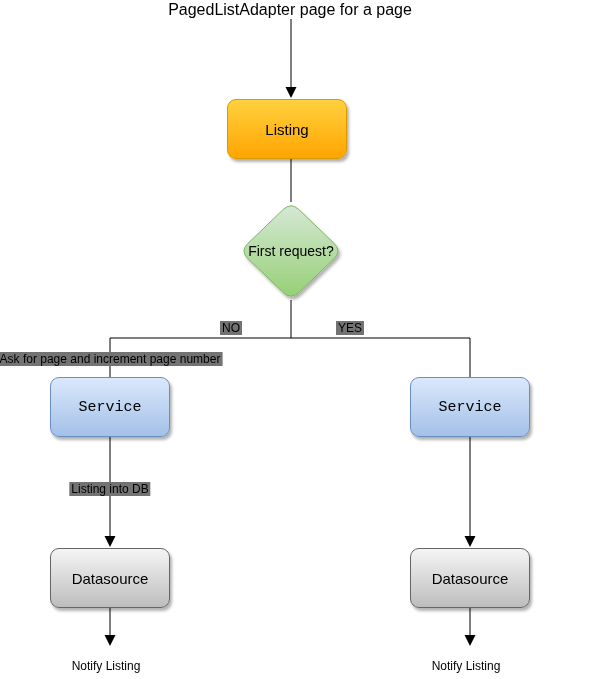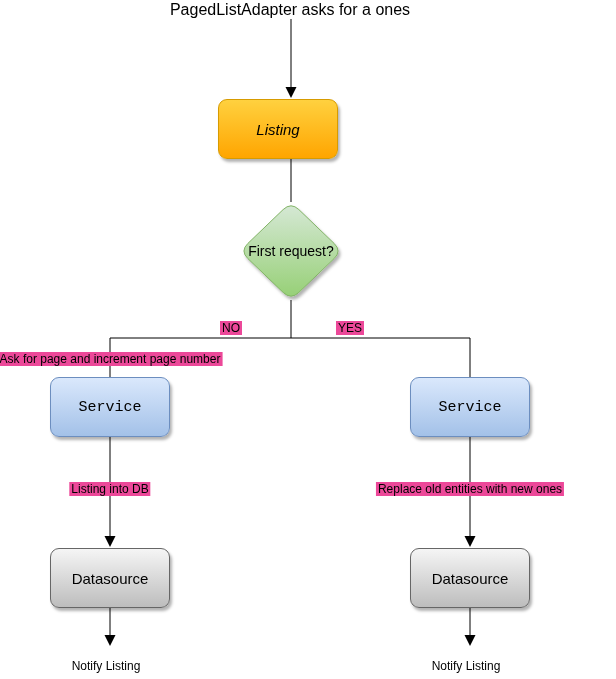--- a/index.html
+++ b/index.html
@@ -20,24 +20,23 @@
     height: 60px;
     border-radius: 9px;
     display: flex;
     align-items: center;
     justify-content: center;
     font-size: 15px;
     box-shadow: 2px 3px 3px rgba(0,0,0,0.30);
     box-sizing: border-box;
   }
   .node-listing {
-    left: 218px; top: 99px;
+    left: 227px; top: 99px;
     background: linear-gradient(#FFD13F, #FFA500);
     border: 1px solid #D79B00;
-    font-style: italic;
   }
   .node-service {
     background: linear-gradient(#DAE8FC, #A3C1E8);
     border: 1px solid #6C8EBF;
     font-family: Liberation Mono, monospace;
   }
   .node-datasource {
     background: linear-gradient(#F5F5F5, #BDBDBD);
     border: 1px solid #666666;
   }
@@ -51,21 +50,21 @@
     left: 290px; top: 1px;
     transform: translateX(-50%);
     font-size: 16px;
     white-space: nowrap;
   }
   .edge-label {
     position: absolute;
     transform: translate(-50%, -50%);
     font-size: 12px;
     white-space: nowrap;
-    background: #ec4899;
+    background: #737373;
     padding: 0 2px;
     line-height: 14px;
   }
   .lbl-no        { left: 231px; top: 328px; }
   .lbl-yes       { left: 350px; top: 328px; }
   .lbl-no-branch { left: 110px; top: 359px; }
   .lbl-yes-branch{ left: 467px; top: 359px; }
   .lbl-no-action { left: 110px; top: 489px; }
   .lbl-yes-action{ left: 470px; top: 489px; }
   .lbl-no-notify { left: 106px; top: 666px; background: transparent; }
@@ -114,25 +113,24 @@
     <path d="M470 608 L470 636" stroke="#000" stroke-width="1" fill="none"></path>
     <path d="M470 646 L464.5 635 L475.5 635 Z" fill="#000"></path>
 
     <path filter="url(#shadow)" d="M283.1 209.6 Q291 202 298.9 209.6 L334.1 243.4 Q342 251 334.1 258.6 L298.9 292.4 Q291 300 283.1 292.4 L247.9 258.6 Q240 251 247.9 243.4 Z" fill="url(#gradGreen)" stroke="#82B366" stroke-width="1"></path>
   </svg>
 
   <div class="edge-label lbl-no-branch">Ask for page and increment page number</div>
   <div class="edge-label lbl-no">NO</div>
   <div class="edge-label lbl-yes">YES</div>
   <div class="edge-label lbl-no-action">Listing into DB</div>
-  <div class="edge-label lbl-yes-action">Replace old entities with new ones</div>
   <div class="edge-label lbl-no-notify">Notify Listing</div>
   <div class="edge-label lbl-yes-notify">Notify Listing</div>
 
-  <div class="title">PagedListAdapter asks for a ones</div>
+  <div class="title">PagedListAdapter page for a page</div>
 
   <div class="node node-listing">
     <span>Listing</span>
   </div>
 
   <div class="decision-label">First request?</div>
 
   <div class="node node-service svc-no">
     <span>Service</span>
   </div>

